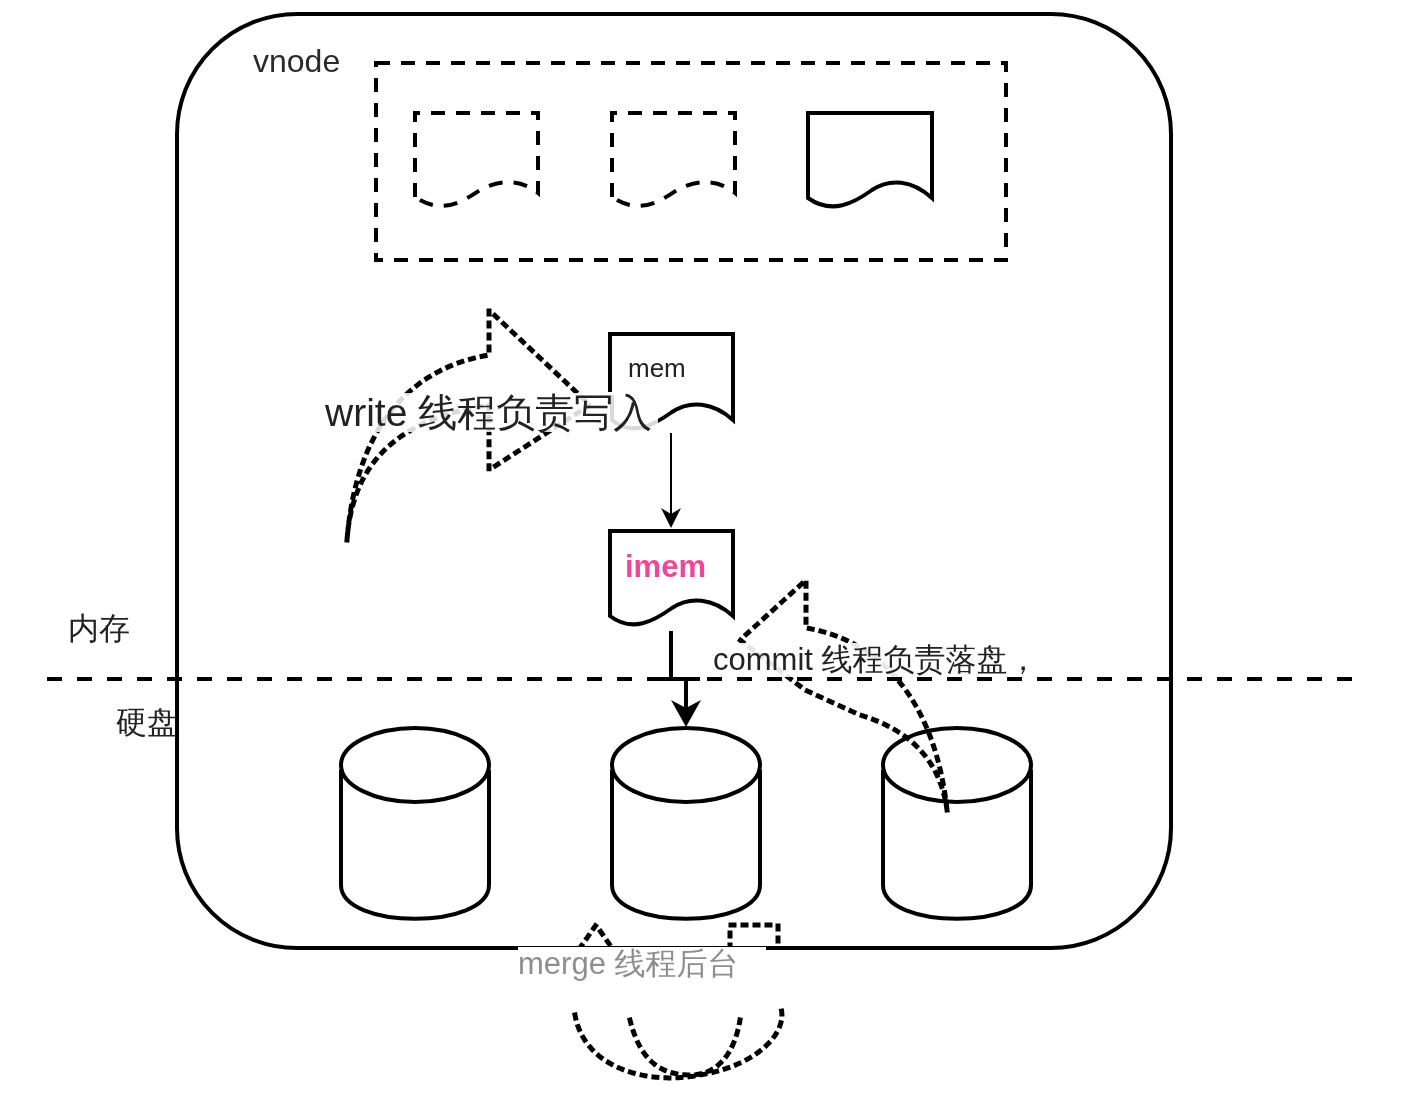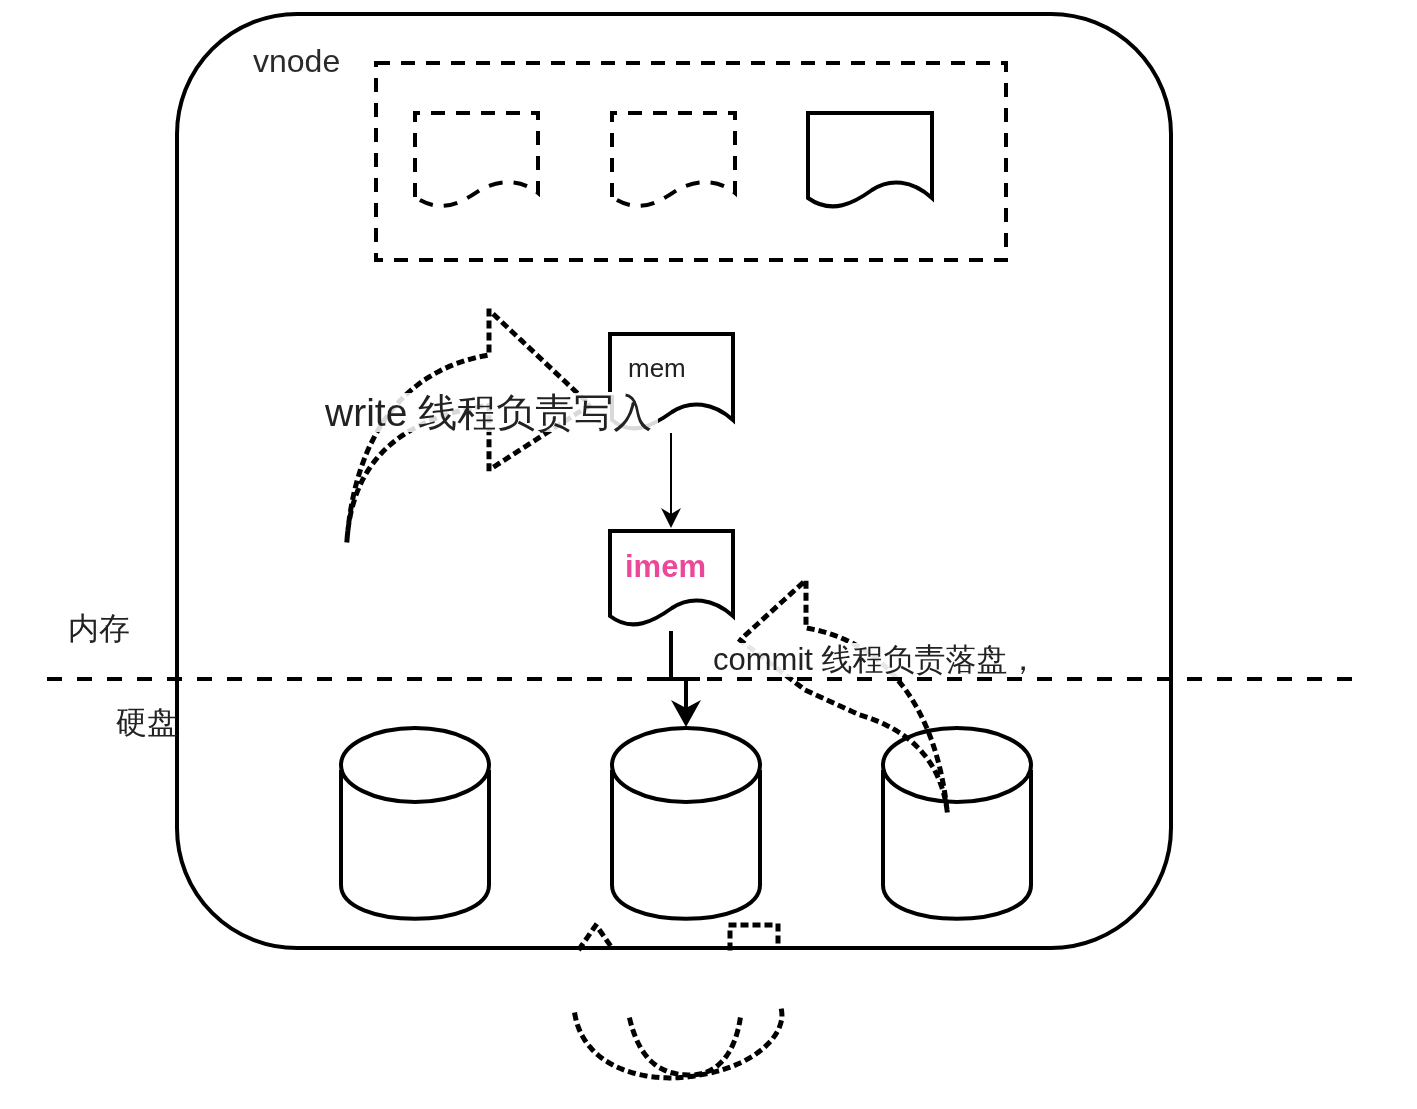--- a/index.html
+++ b/index.html
@@ -78,13 +78,14 @@
 <div class="lbl lbl-imem">imem</div>
 <div class="lbl lbl-write">write 线程负责写入</div>
 <div class="lbl lbl-mem-zone">内存</div>
 <div class="lbl lbl-disk-zone">硬盘</div>
 
 <div class="commit-box">
   <span class="commit-line1">commit 线程负责落盘，</span>
 </div>
 
 <div class="merge-box">
+  <span class="merge-line">merge 线程后台</span>
 </div>
 
 </body></html>

